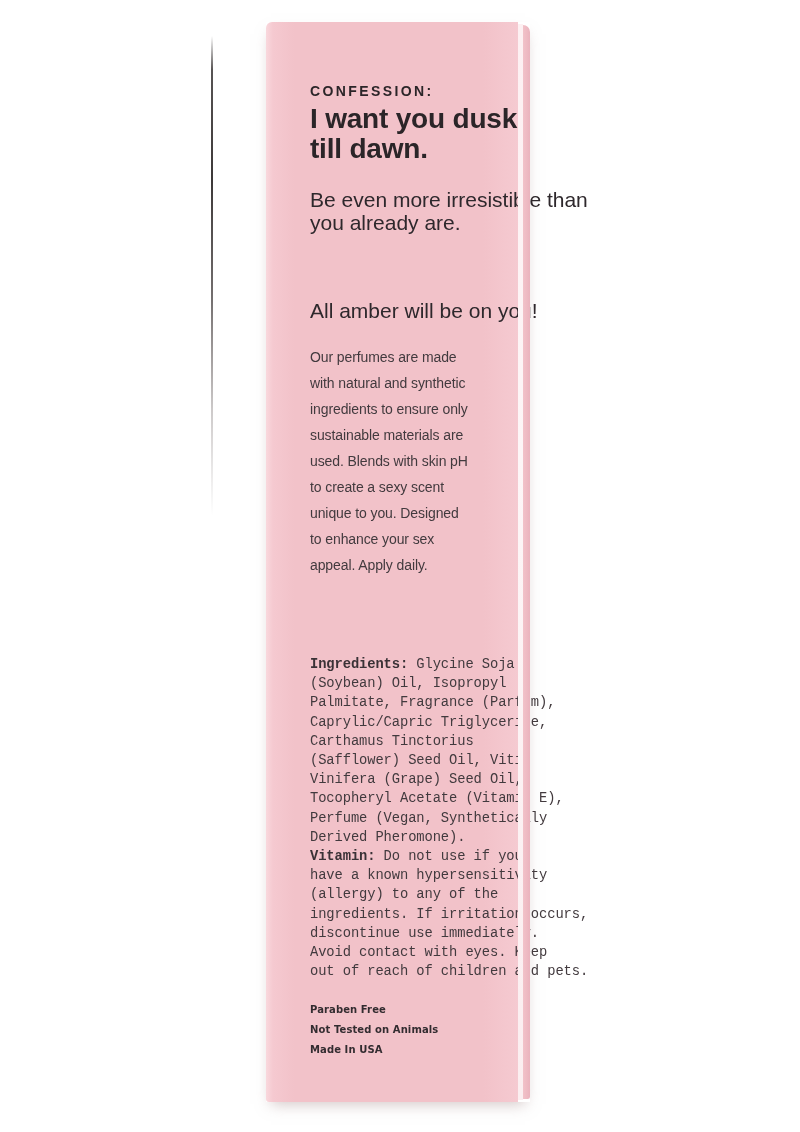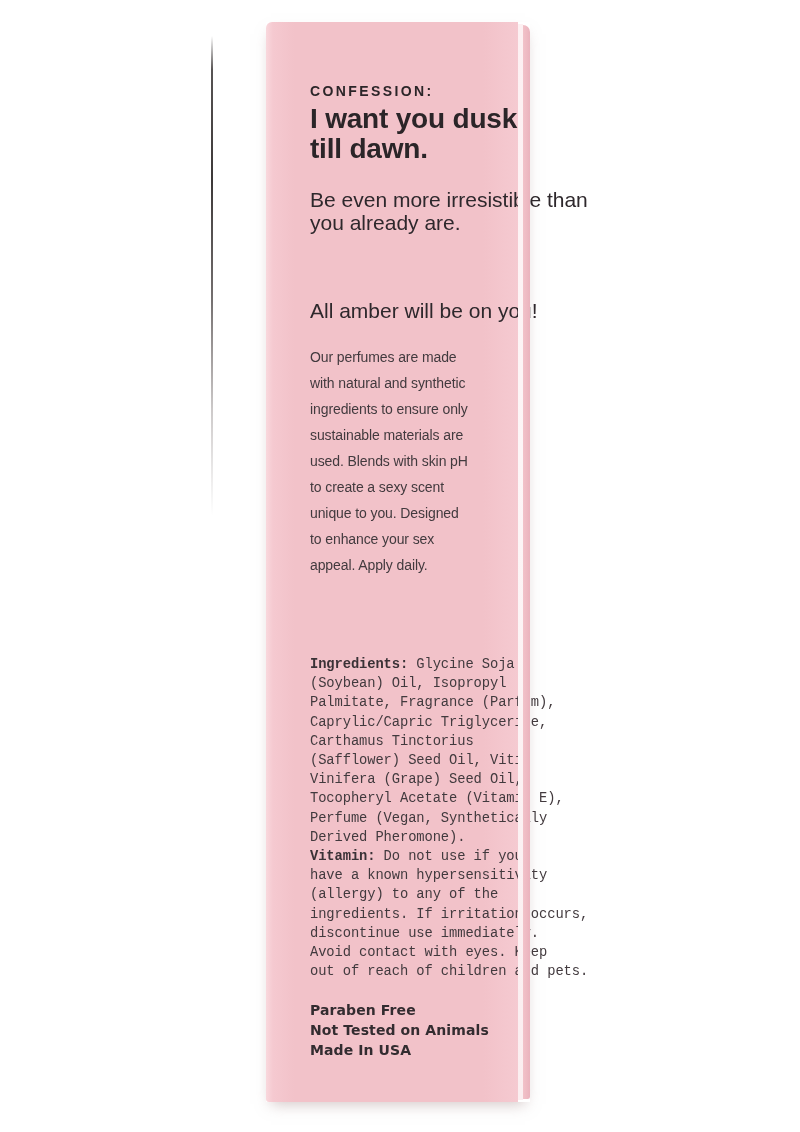--- a/index.html
+++ b/index.html
@@ -53,21 +53,21 @@
     top:306px;font-family:Liberation Sans, sans-serif;font-size:14px;
     line-height:26px;letter-spacing:-0.1px;color:var(--ink-body,#423a3e);
   }
   .fragrance{top:506px;font-size:16px;line-height:21.4px;font-weight:bold;letter-spacing:-0.2px;color:#262023;}
   .ing{
     top:617px;font-family:Liberation Mono, monospace;font-size:13.8px;
     line-height:19.2px;letter-spacing:-0.1px;color:var(--ink-body,#423a3e);
   }
   .ing b{font-weight:bold;color:#3a3236;}
   .claims{
-    top:962px;font-family:"DejaVu Sans",sans-serif;font-size:14px;
+    top:962px;font-family:"DejaVu Sans",sans-serif;font-size:10px;
     line-height:20px;font-weight:bold;letter-spacing:0.1px;color:#332c30;
   }
 </style>
 </head>
 <body>
 
 <div class="scene" style="--bg: #ffffff; --pink-face: #f2c2c9; --pink-edge: #eab3bd; --ink-dark: #2b2528; --ink-body: #423a3e;">
 
   <div class="edge-line"></div>
 

